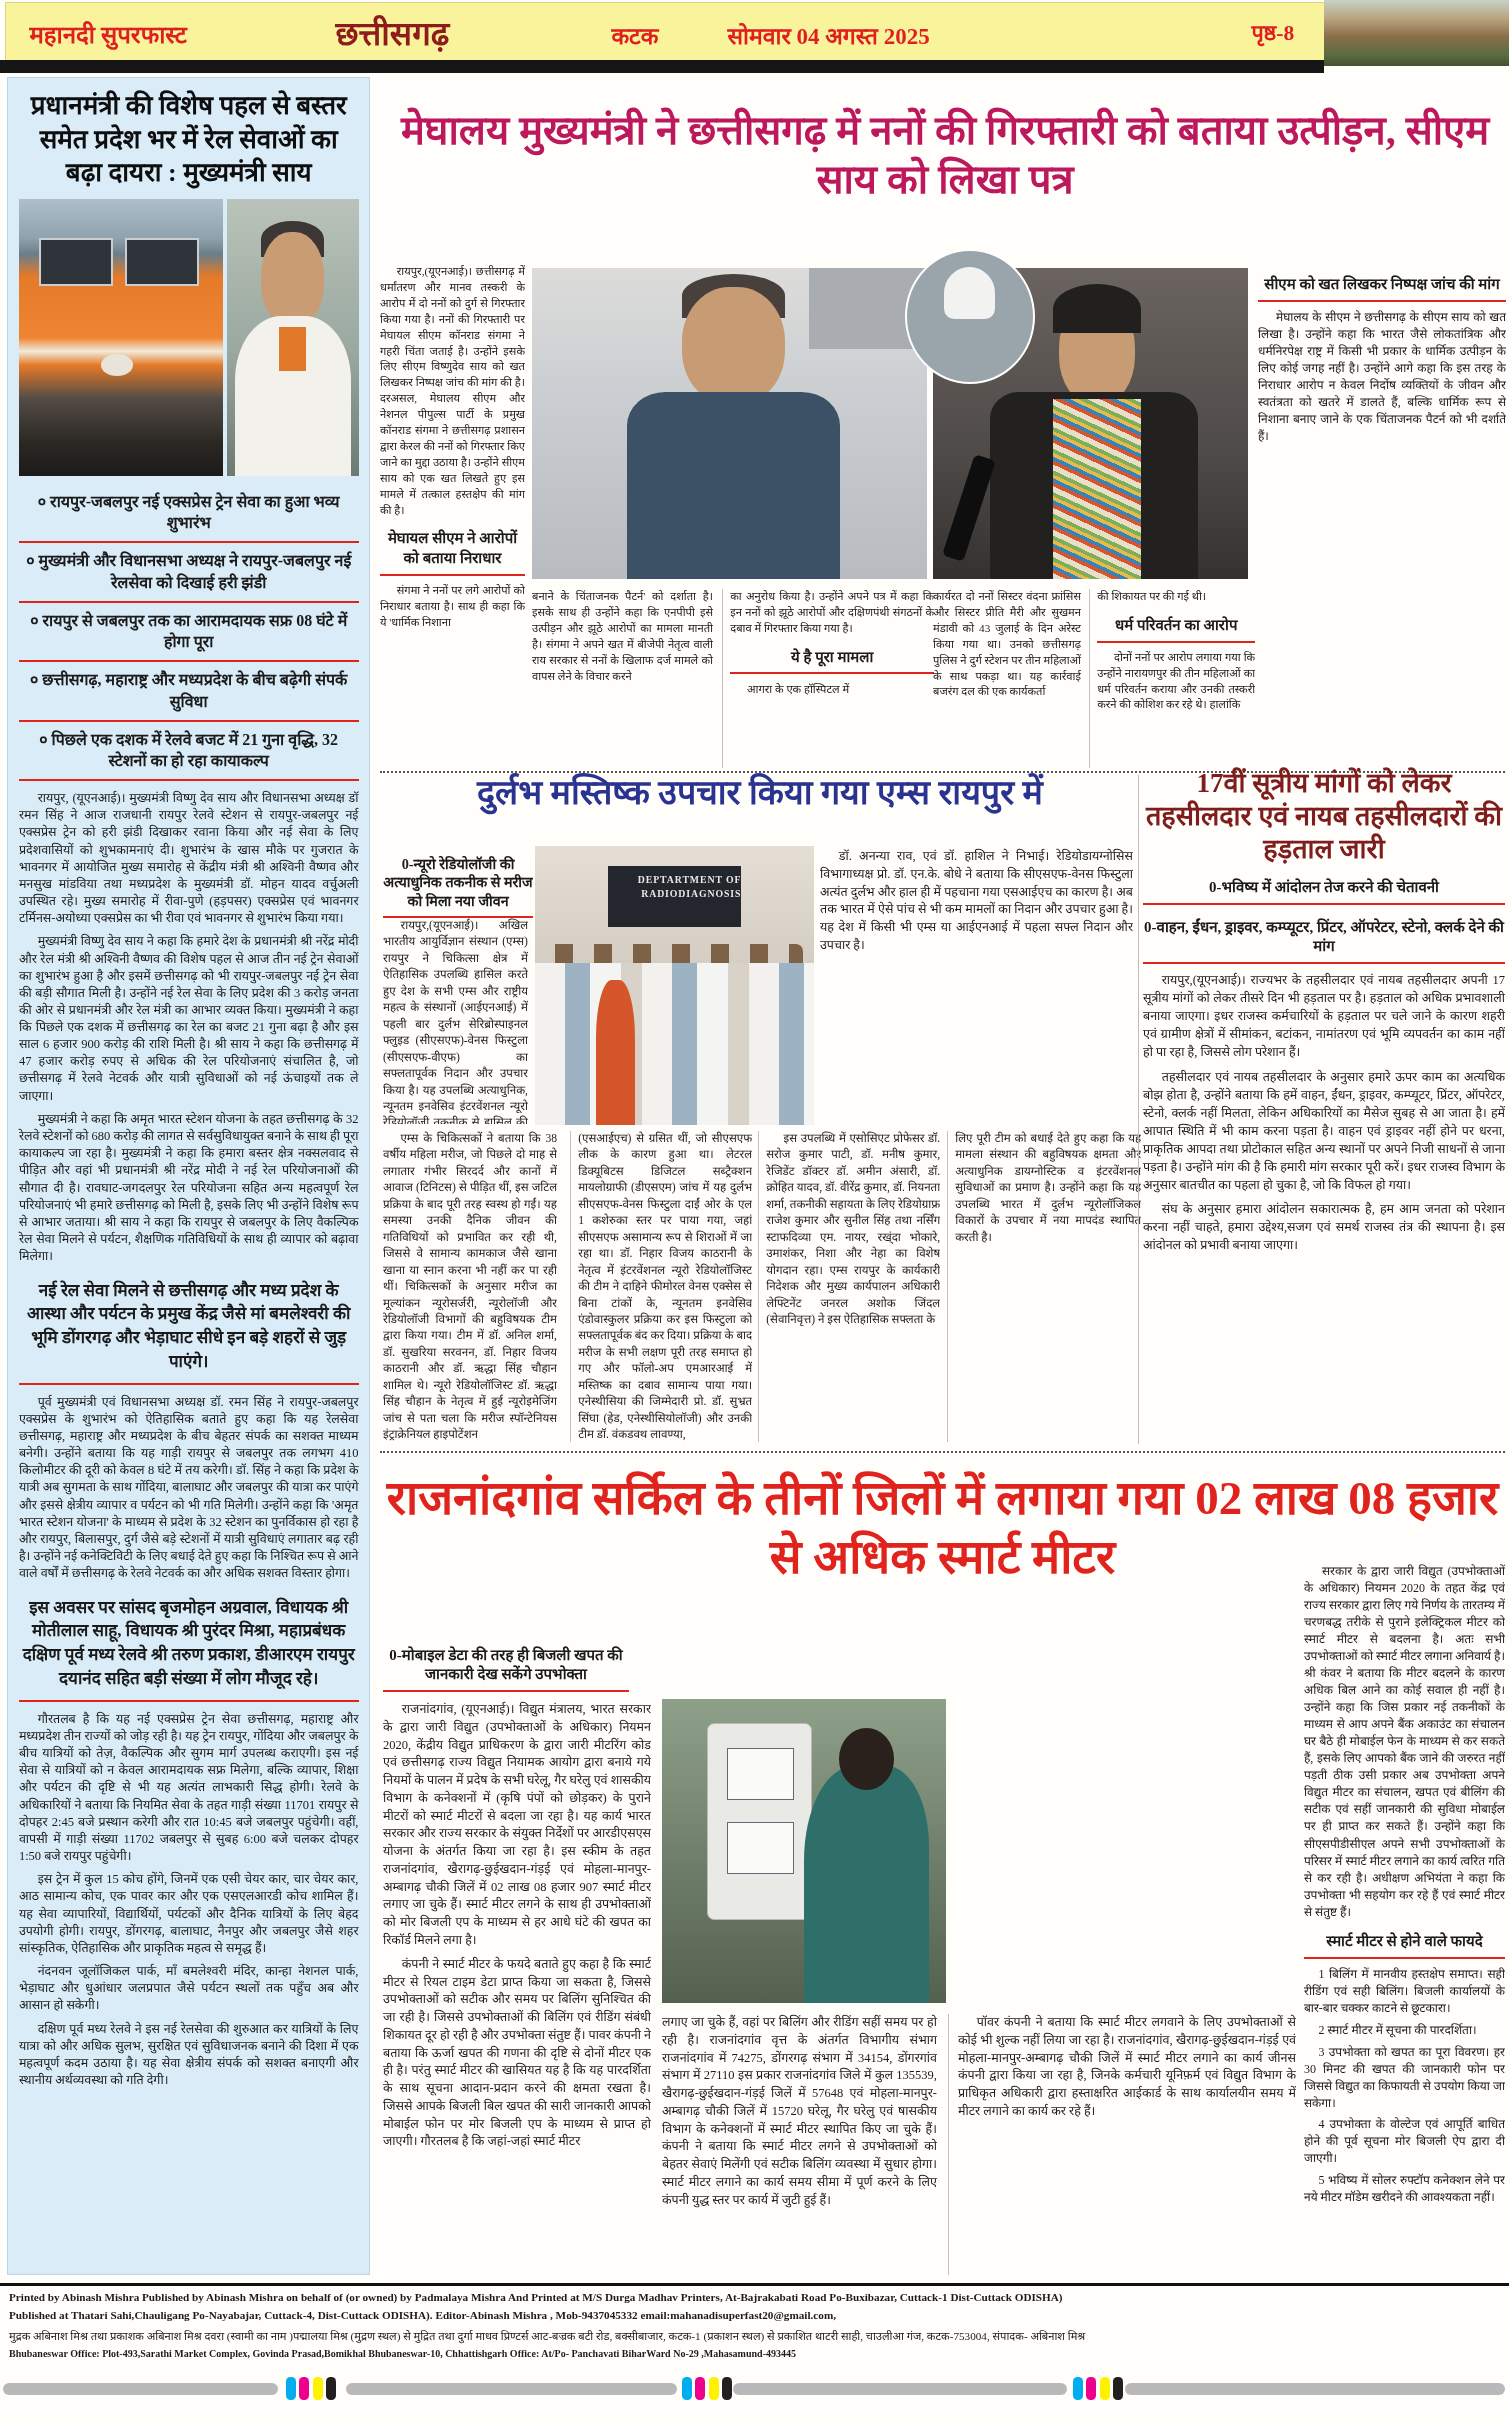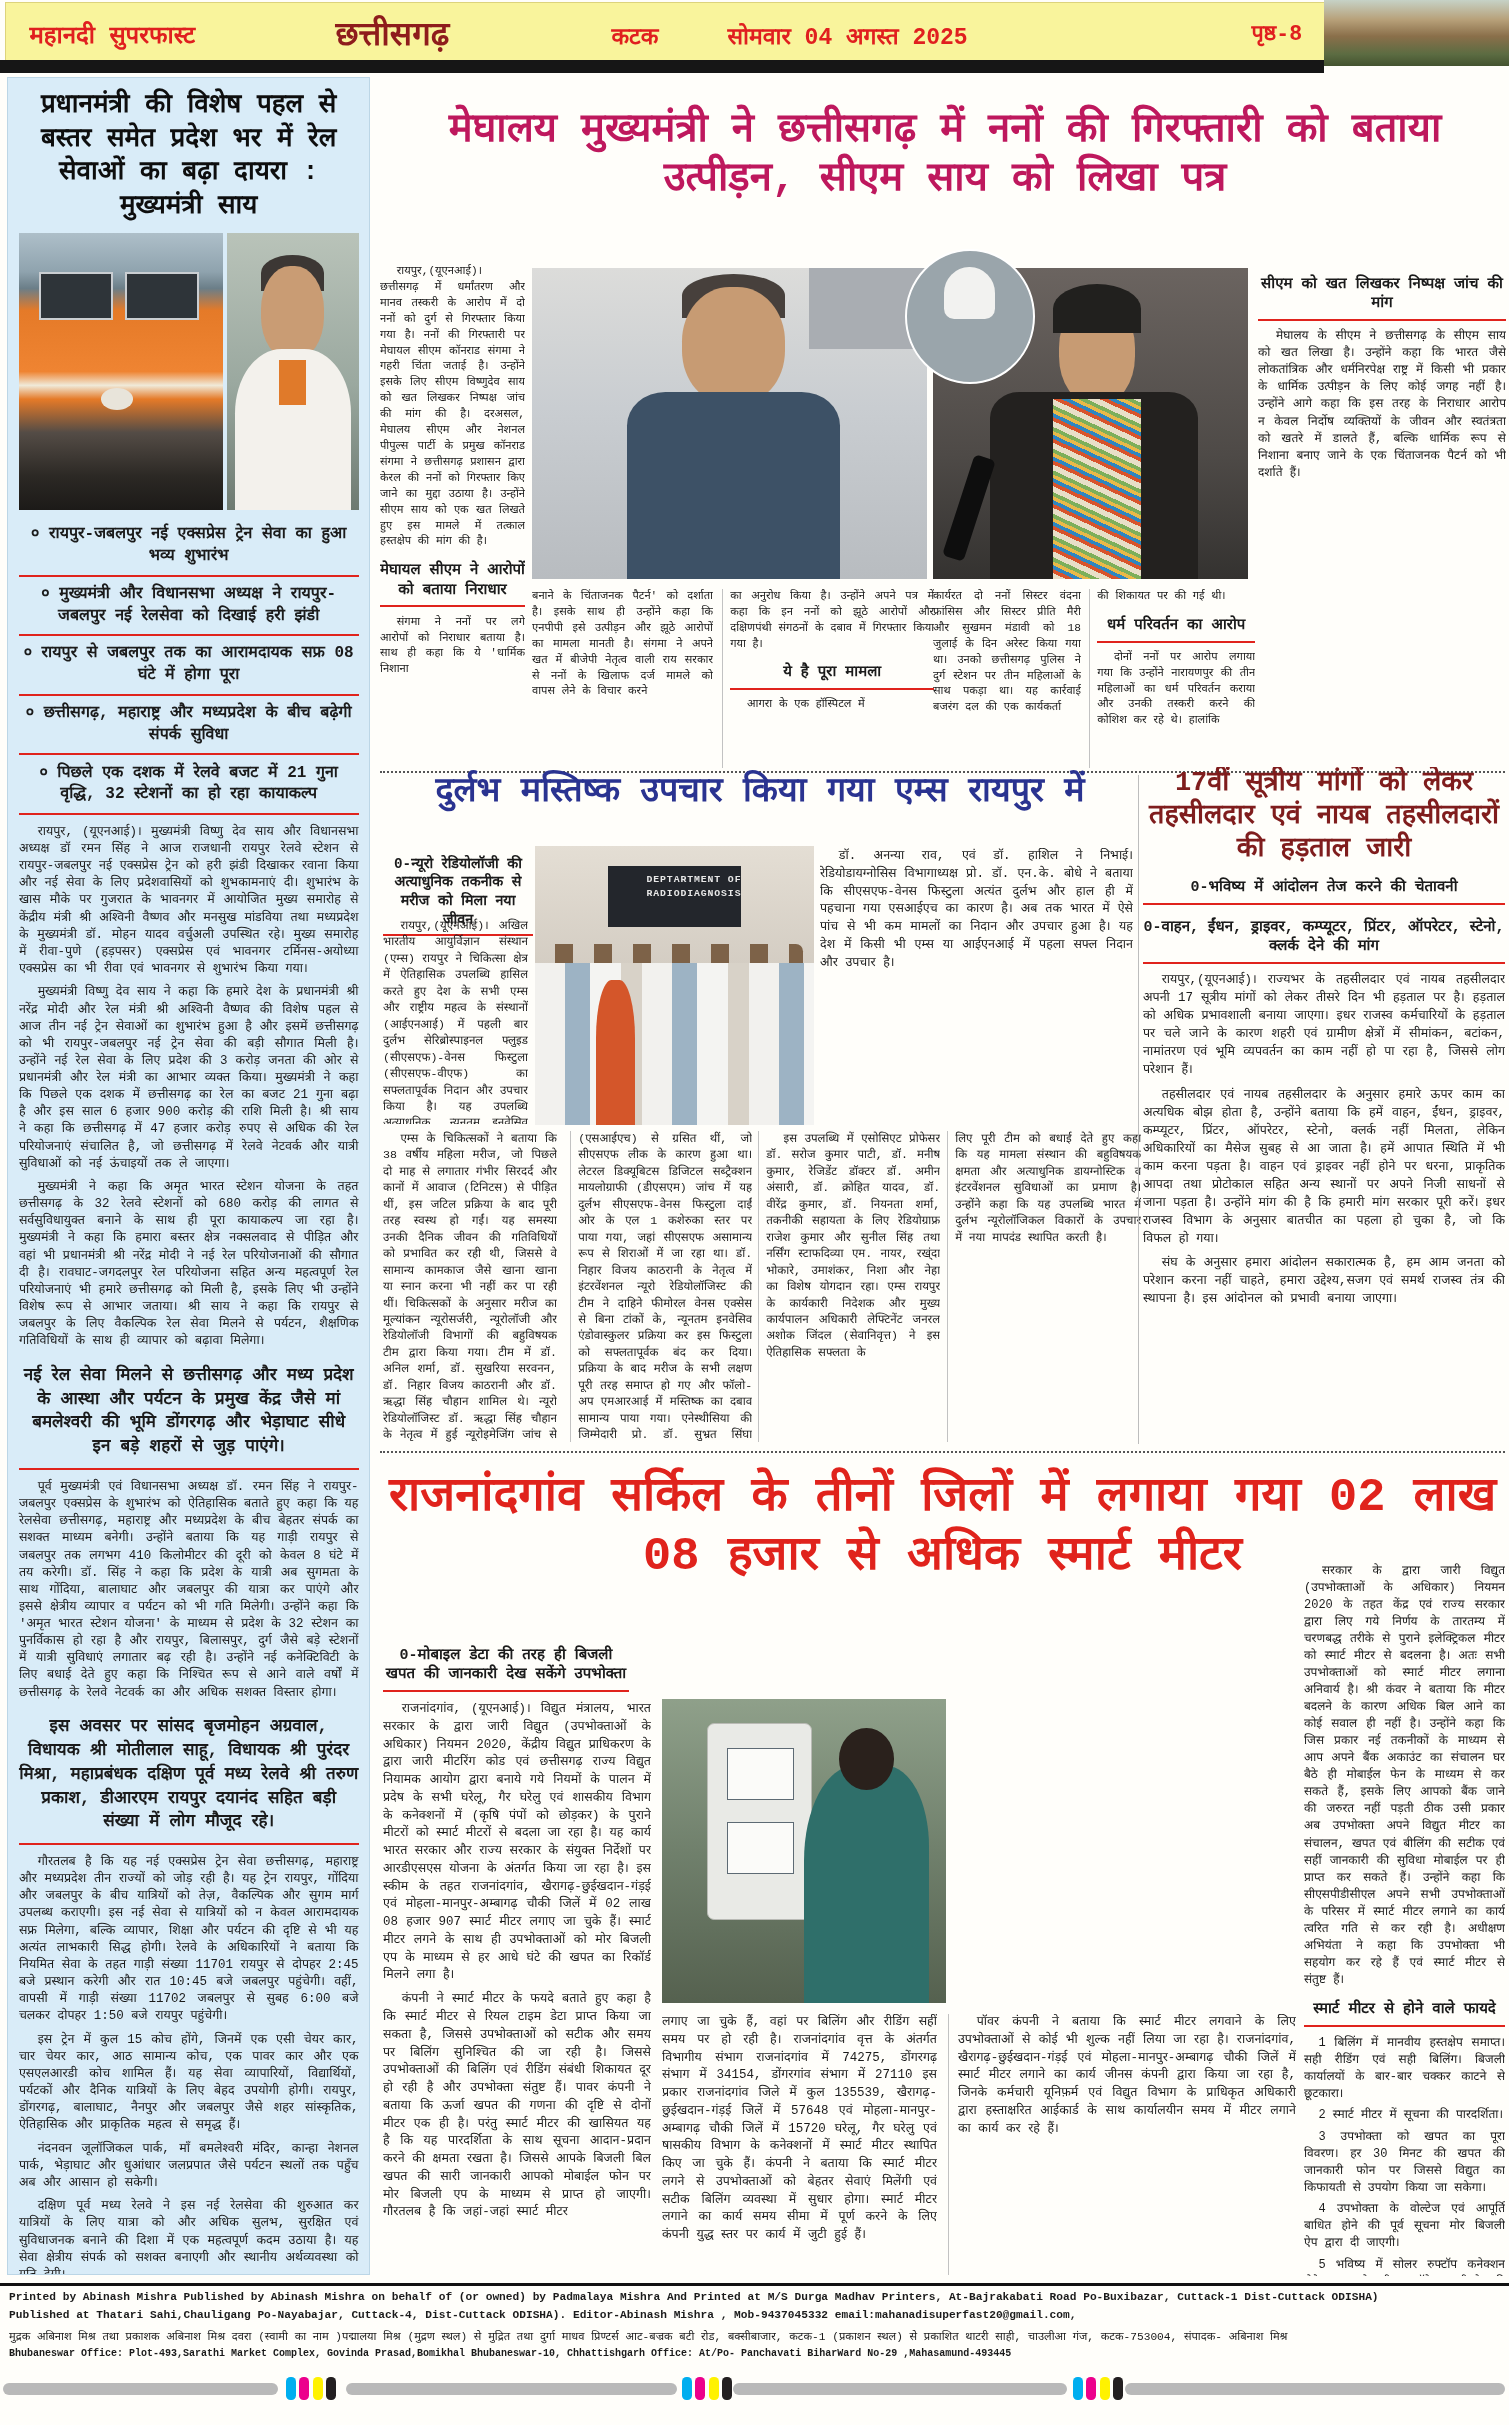--- a/index.html
+++ b/index.html
@@ -1,17 +1,17 @@
 <!DOCTYPE html>
 <html style="font-size:14.3px"><head>
 <meta charset="utf-8">
 <style>
   html,body{margin:0;padding:0;background:#e8e8e4;}
   .page{position:relative;width:1510px;height:2426px;background:#fffefa;margin:0 auto;
-        font-family:Liberation Mono, monospace;color:#1b1b1b;overflow:hidden;}
+        font-family:Liberation Serif, serif;color:#1b1b1b;overflow:hidden;}
   .abs{position:absolute;}
   .hide{overflow:hidden;}
   .just{text-align:justify;}
   p{margin:0 0 6.3px 0;text-indent:1.5em;}
   
   .masthead{left:5.4px;top:1.8px;width:1318px;height:57px;background:#f9f49c;border:0.9px solid #ddd37c;}
   .mh-name{left:23px;top:14.3px;font-size:24px;font-weight:bold;color:#e01f1f;}
   .mh-edition{left:329px;top:7.2px;font-size:33px;font-weight:bold;color:#8e1c1c;}
   .mh-city{left:605px;top:16px;font-size:23px;font-weight:bold;color:#e01f1f;}
   .mh-date{left:721px;top:16px;font-size:23px;font-weight:bold;color:#e01f1f;}
@@ -185,21 +185,21 @@
 
   <div class="abs hide ncol just" style="left:532px;top:589px;width:181px;height:179px;">
     <p style="text-indent:0;">बनाने के चिंताजनक पैटर्न' को दर्शाता है। इसके साथ ही उन्होंने कहा कि एनपीपी इसे उत्पीड़न और झूठे आरोपों का मामला मानती है। संगमा ने अपने खत में बीजेपी नेतृत्व वाली राय सरकार से ननों के खिलाफ दर्ज मामले को वापस लेने के विचार करने</p>
   </div>
   <div class="abs hide ncol just vline" style="left:722px;top:589px;width:204px;height:179px;padding-left:7.2px;">
     <p style="text-indent:0;">का अनुरोध किया है। उन्होंने अपने पत्र में कहा कि इन ननों को झूठे आरोपों और दक्षिणपंथी संगठनों के दबाव में गिरफ्तार किया गया है।</p>
     <div class="subhead">ये है पूरा मामला</div>
     <p>आगरा के एक हॉस्पिटल में</p>
   </div>
   <div class="abs hide ncol just" style="left:933px;top:589px;width:148px;height:179px;">
-    <p style="text-indent:0;">कार्यरत दो ननों सिस्टर वंदना फ्रांसिस और सिस्टर प्रीति मैरी और सुखमन मंडावी को 18 जुलाई के दिन अरेस्ट किया गया था। उनको छत्तीसगढ़ पुलिस ने दुर्ग स्टेशन पर तीन महिलाओं के साथ पकड़ा था। यह कार्रवाई बजरंग दल की एक कार्यकर्ता</p>
+    <p style="text-indent:0;">कार्यरत दो ननों सिस्टर वंदना फ्रांसिस और सिस्टर प्रीति मैरी और सुखमन मंडावी को 43 जुलाई के दिन अरेस्ट किया गया था। उनको छत्तीसगढ़ पुलिस ने दुर्ग स्टेशन पर तीन महिलाओं के साथ पकड़ा था। यह कार्रवाई बजरंग दल की एक कार्यकर्ता</p>
   </div>
   <div class="abs hide ncol just vline" style="left:1089px;top:589px;width:158px;height:179px;padding-left:7.2px;">
     <p style="text-indent:0;">की शिकायत पर की गई थी।</p>
     <div class="subhead">धर्म परिवर्तन का आरोप</div>
     <p>दोनों ननों पर आरोप लगाया गया कि उन्होंने नारायणपुर की तीन महिलाओं का धर्म परिवर्तन कराया और उनकी तस्करी करने की कोशिश कर रहे थे। हालांकि</p>
   </div>
 
   <div class="abs dotted" style="left:380px;top:771px;width:1125px;"></div>
 
   <div class="abs aiims-headline">दुर्लभ मस्तिष्क उपचार किया गया एम्स रायपुर में</div>

